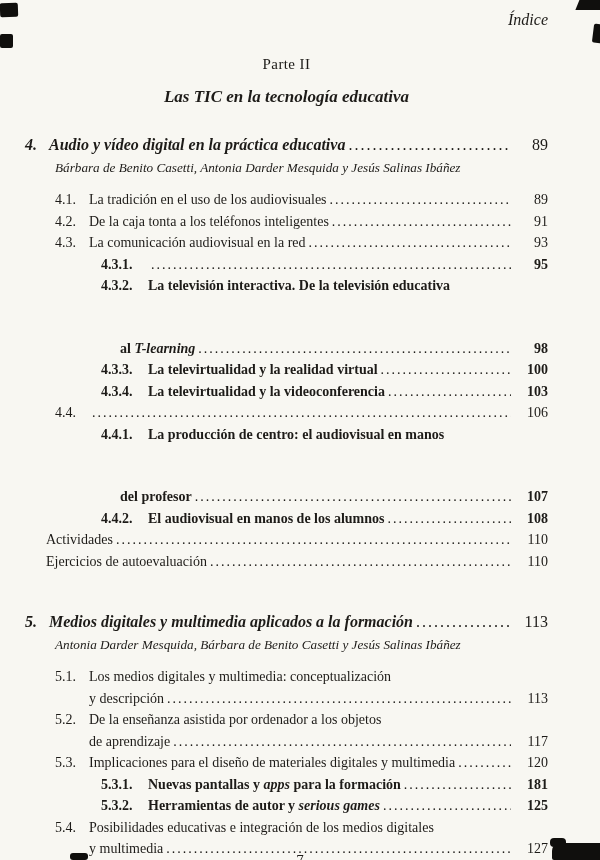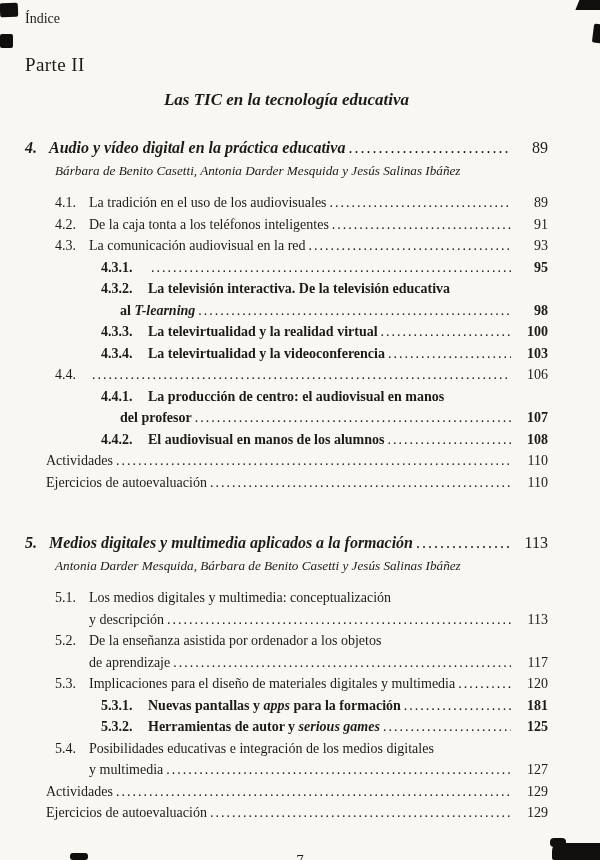--- a/index.html
+++ b/index.html
@@ -8,40 +8,40 @@
   body { background:#e8e6e1; }
   .page {
     position:relative;
     width:600px; height:860px;
     background:#f8f7f2;
     overflow:hidden;
     color:#1d1b18;
     font-family:"Liberation Serif", serif;
     padding:0 52px 0 25px;
   }
-  .header { text-align:left; font-size:14px; padding-top:11px; }
-  .part-title { text-align:left; font-size:19px; margin-top:27px; letter-spacing:0.4px; }
+  .header { text-align:right; font-style:italic; font-size:16px; padding-top:11px; }
+  .part-title { text-align:center; font-size:15px; margin-top:27px; letter-spacing:0.4px; }
   .part-subtitle { text-align:center; font-size:17px; font-weight:bold; font-style:italic; margin-top:14px; }
 
   .chapter { margin-top:26px; }
   .chapter + .chapter { margin-top:38px; }
 
   .row { display:flex; align-items:baseline; font-size:14px; line-height:21.5px; }
   .ch-row { font-size:16px; line-height:24px; }
   .ch-num { width:24px; flex:none; font-weight:bold; font-style:italic; }
   .ch-title { font-weight:bold; font-style:italic; white-space:nowrap; }
   .authors { font-style:italic; font-size:13.2px; line-height:18px; margin:2px 0 12px 30px; white-space:nowrap; }
 
   .lvl0 .row { padding-left:21px; }
   .lvl1 .row { padding-left:30px; }
   .lvl1 .label { width:34px; flex:none; }
   .lvl1 .row.cont { padding-left:64px; }
   .lvl2 .row { padding-left:76px;font-weight:bold; }
   .lvl2 .label { width:47px; flex:none; }
-  .lvl2 .row.cont { padding-left:95px; }
+  .lvl2 .row.cont { padding-left:95px;margin-top:41px; }
 
   .txt { white-space:nowrap; }
   .it { font-style:italic; }
   .dots { flex:1 1 auto; overflow:hidden; white-space:nowrap; min-width:5px; margin:0 3px; font-weight:normal; font-style:normal; }
   .dots::after {
     content:"......................................................................................................................................................";
     letter-spacing:2px;
   }
   .pg { flex:none; width:34px; text-align:right; }
 

